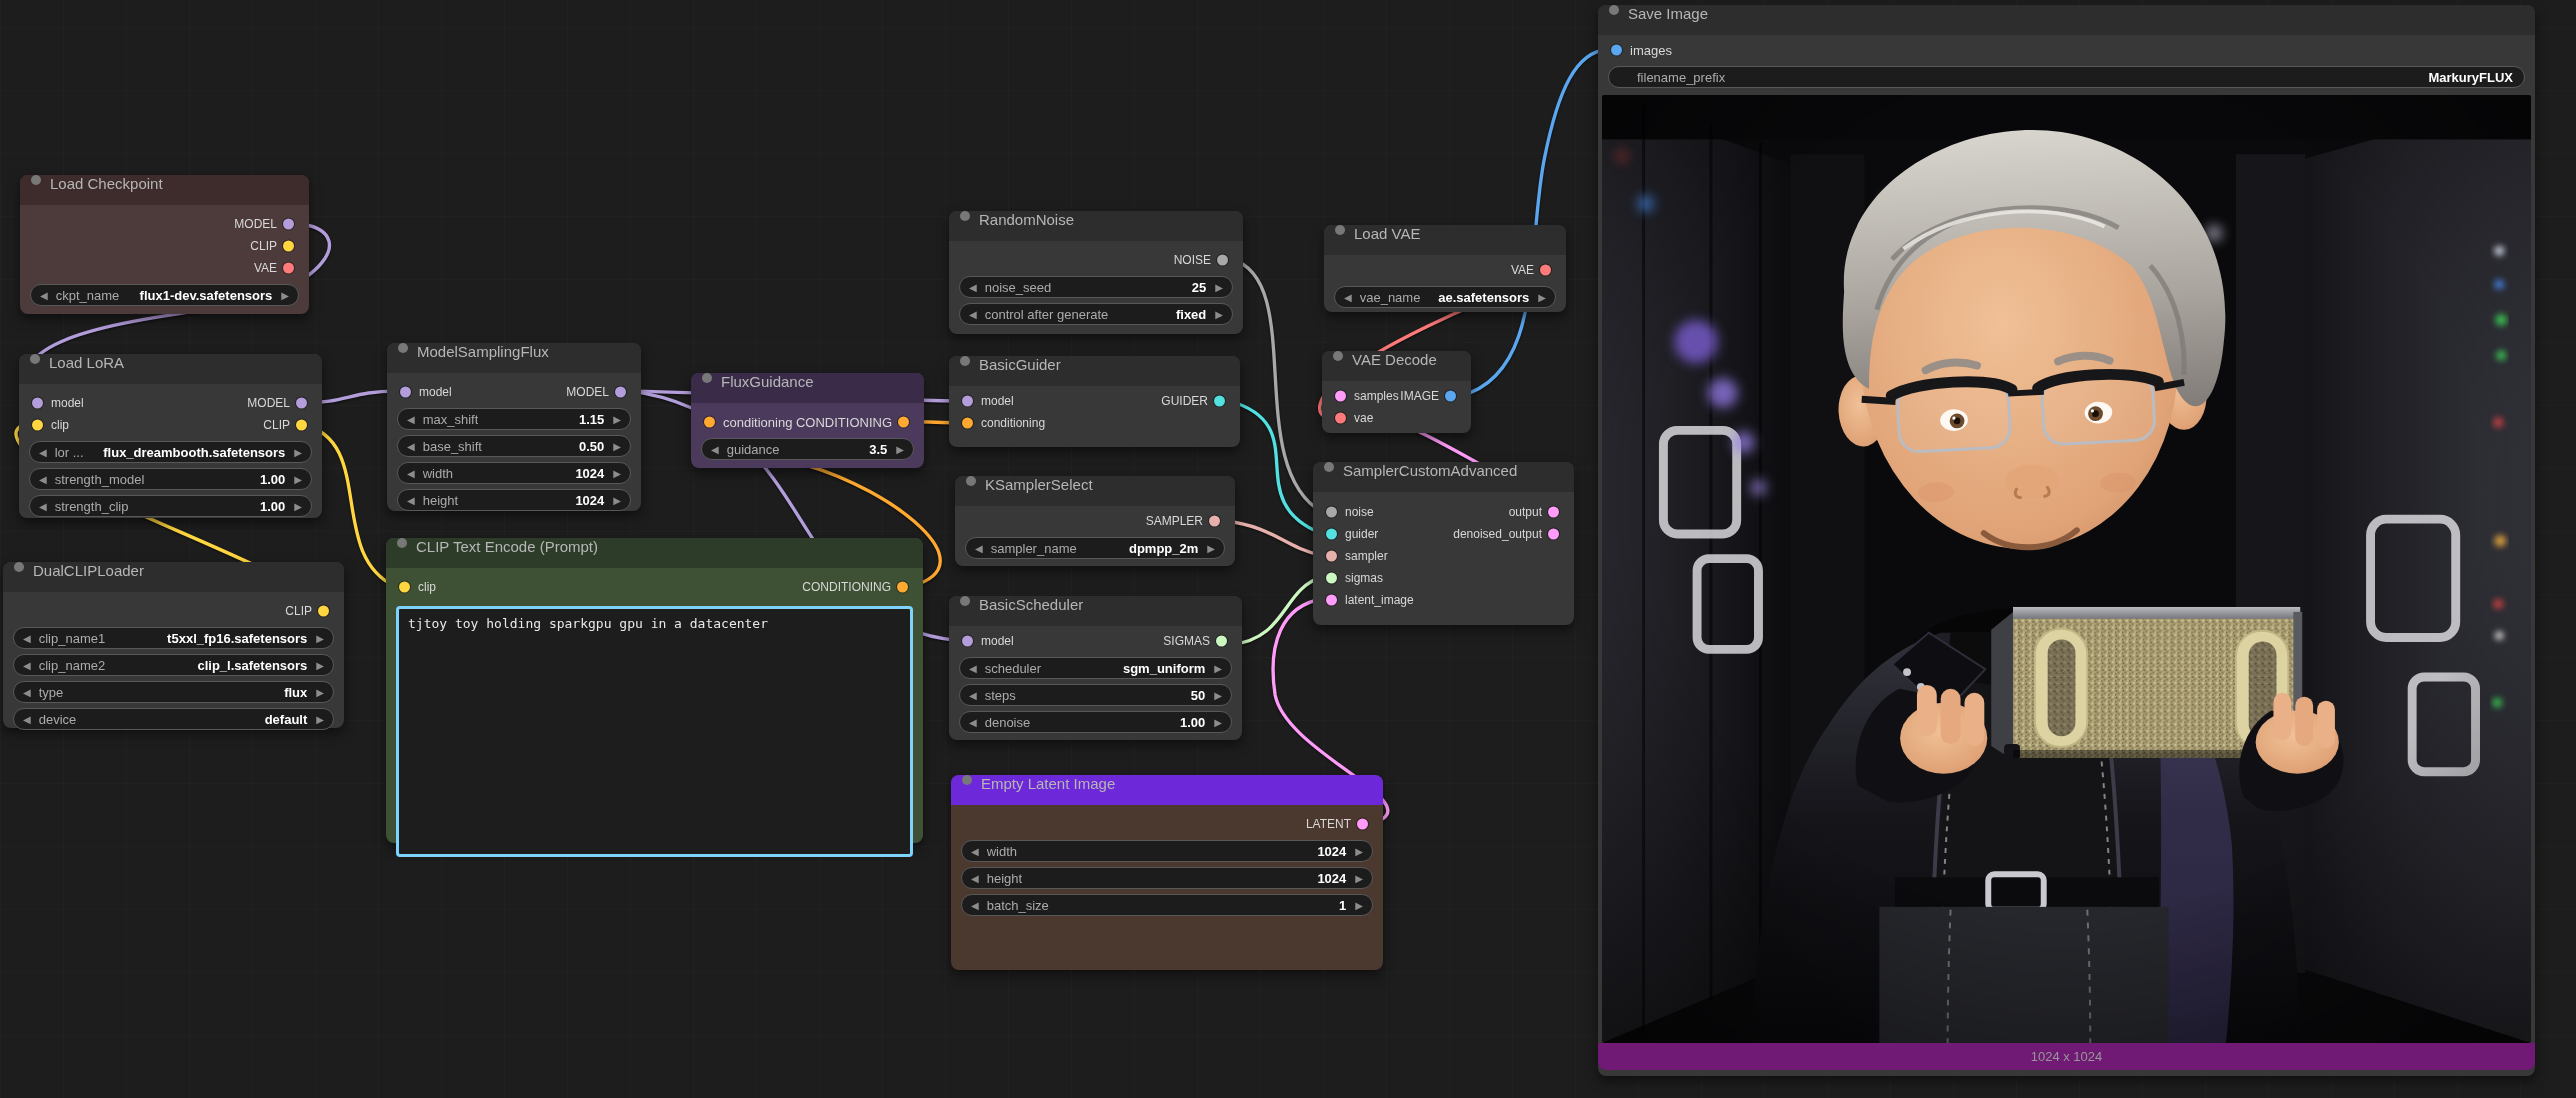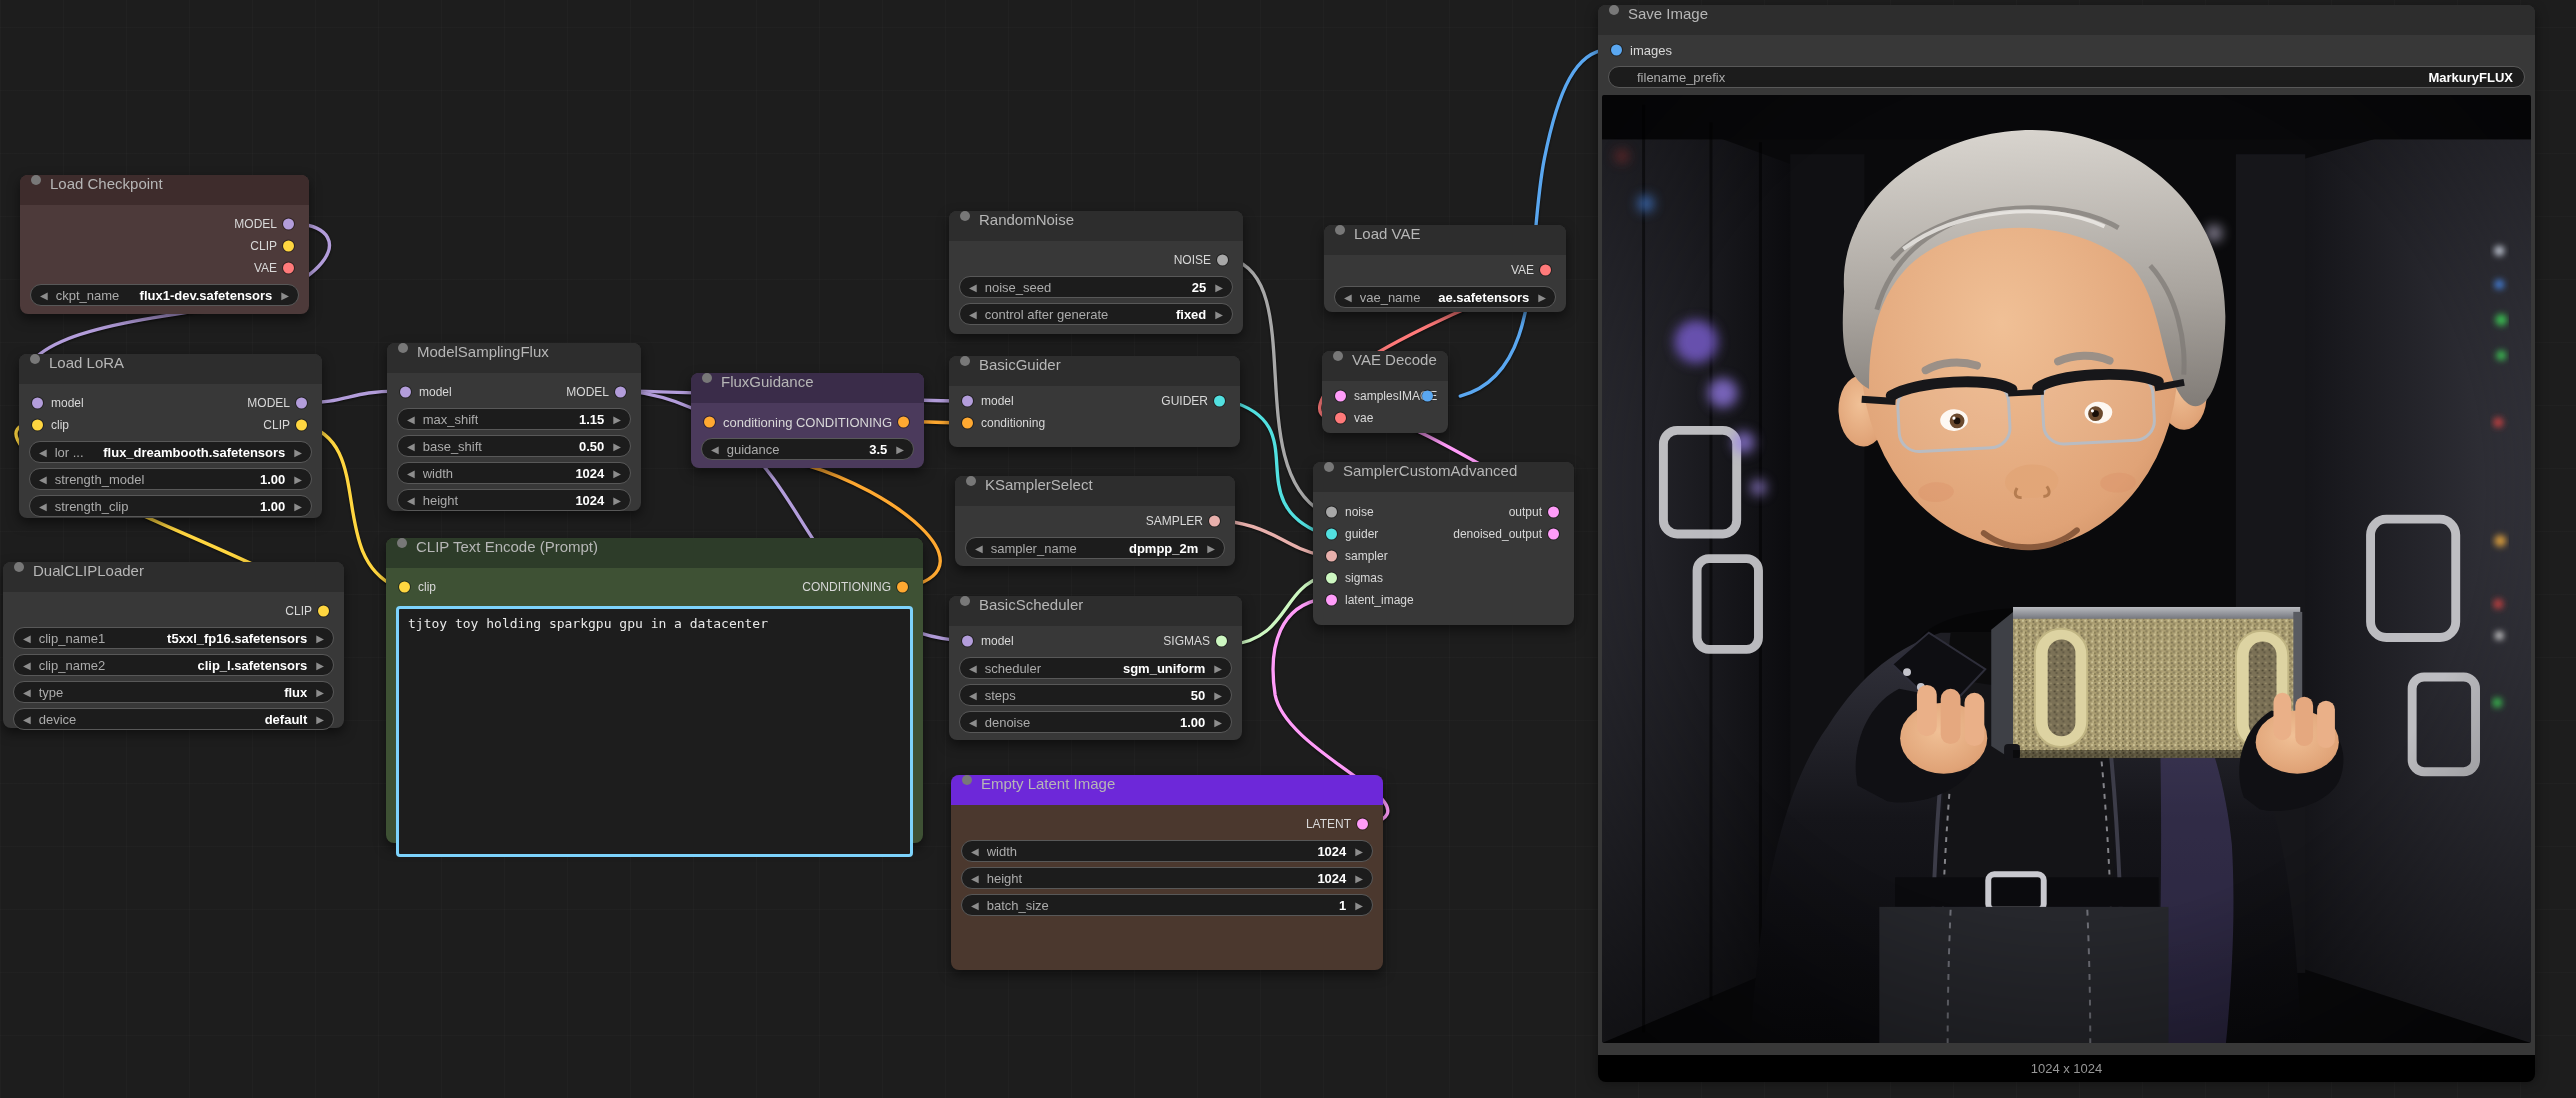--- a/index.html
+++ b/index.html
@@ -33,21 +33,21 @@
   .wg{height:20px;margin-top:5px;background:#1c1c1c;border:1px solid #585858;border-radius:11px;
       display:flex;align-items:center;padding:0 9px;font-size:13px;color:#ababab;white-space:nowrap;}
   .wg .a{color:#8d8d8d;font-size:10px;flex:none;}
   .wg .wl{margin:0 8px;overflow:hidden;text-overflow:ellipsis;}
   .wg .wv{margin-left:auto;margin-right:9px;color:#fff;font-weight:bold;}
   .prompt{margin-top:8px;height:231px;background:#1d1d1d;border:3px solid #7dd3fc;border-radius:4px;
       padding:7px 9px;font-family:"DejaVu Sans Mono",monospace;font-size:13px;color:#e9e9e9;
       white-space:pre-wrap;overflow:hidden;}
   .preview{margin:7px -6px 0;height:948px;border-radius:3px;overflow:hidden;background:#000;}
   .preview svg{display:block;width:100%;height:100%;}
-  .cap{height:27px;margin:12px -10px -10px;background:#000000;border-radius:0 0 8px 8px;
+  .cap{height:27px;margin:0 -10px -10px;background:#701a75;border-radius:0 0 8px 8px;
       display:flex;align-items:center;justify-content:center;font-size:13px;color:#979797;}
 </style>
 </head>
 <body>
 
 <div id="canvas">
 
 <svg id="links" width="2576" height="1099" viewBox="0 0 2602 1110">
   <path stroke="#b39ddb" d="M301,226 C365,232 330,296 215,312 C80,330 5,350 28,407"></path>
   <path stroke="#ffd640" d="M336,617 C300,580 140,525 60,480 C10,452 8,430 28,429"></path>
@@ -385,21 +385,21 @@
         </div>
     <div class="wg">
           <span class="a">◀</span>
           <span class="wl">vae_name</span>
           <span class="wv">ae.safetensors</span>
           <span class="a">▶</span>
         </div>
   </div>
 </div>
 
-<div class="node t-def" style="left:1322px;top:351px;width:126px;height:82px">
+<div class="node t-def" style="left:1322px;top:351px;width:149px;height:82px">
   <div class="hd">
         <span class="cdot"></span>
         <span>VAE Decode</span>
       </div>
   <div class="bd pt4">
     <div class="row">
           <span class="pd in cLATENT"></span>
           <span class="ilab">samples</span>
           <span class="olab">IMAGE</span>
           <span class="pd out cIMAGE"></span>

